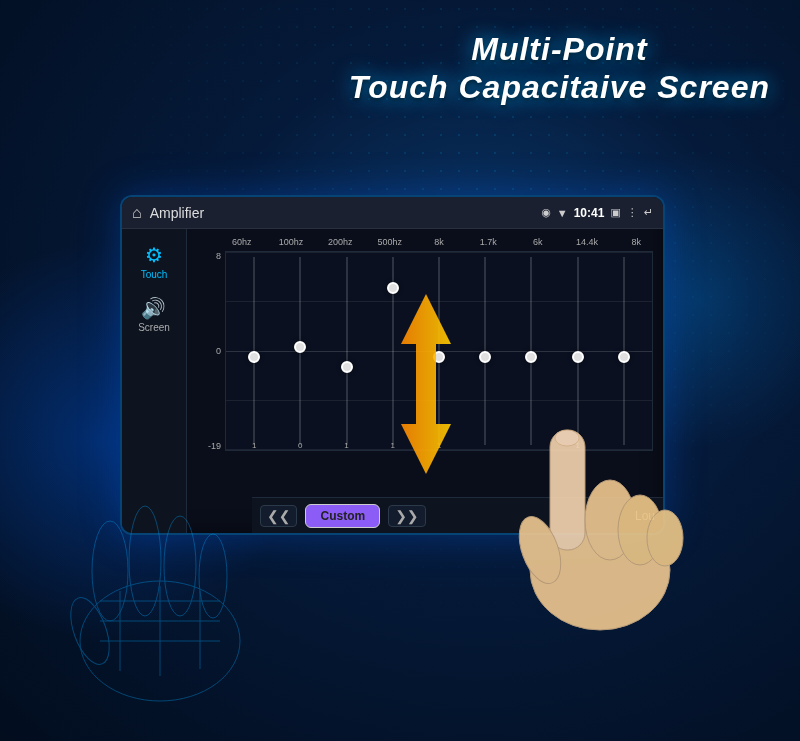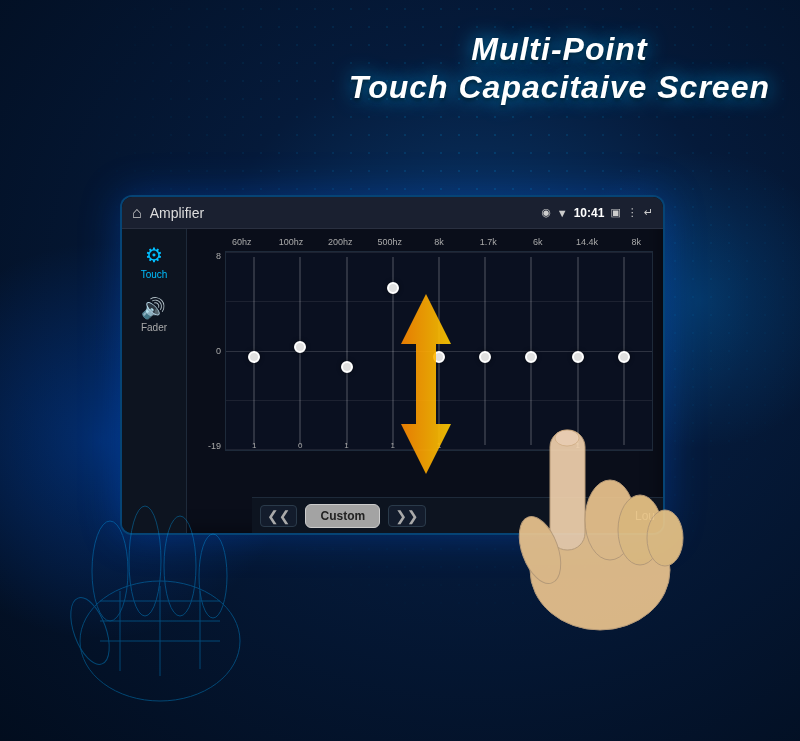--- a/index.html
+++ b/index.html
@@ -301,21 +301,21 @@
     .nav-btn {
       font-size: 14px;
       color: #aaa;
       cursor: pointer;
       padding: 2px 6px;
       border: 1px solid #2a3a4a;
       border-radius: 4px;
       background: #131c2c;
     }
     .custom-btn {
-      background: #a3a3a3;
+      background: #8b5cf6;
       color: #222;
       font-size: 12px;
       font-weight: bold;
       padding: 4px 14px;
       border-radius: 6px;
       border: 1px solid #ccc;
       cursor: pointer;
     }
     .lou-text {
       font-size: 12px;
@@ -353,21 +353,21 @@
 
   <div class="eq-area">
 
     <div class="sidebar">
       <div class="sidebar-item active">
         <div class="sidebar-icon">⚙</div>
         <div class="sidebar-label">Touch</div>
       </div>
       <div class="sidebar-item">
         <div class="sidebar-icon">🔊</div>
-        <div class="sidebar-label">Fader</div>
+        <div class="sidebar-label">Screen</div>
       </div>
     </div>
 
     <div class="eq-main">
 
       <div class="freq-labels">
         <span class="freq-label">60hz</span>
         <span class="freq-label">100hz</span>
         <span class="freq-label">200hz</span>
         <span class="freq-label">500hz</span>

